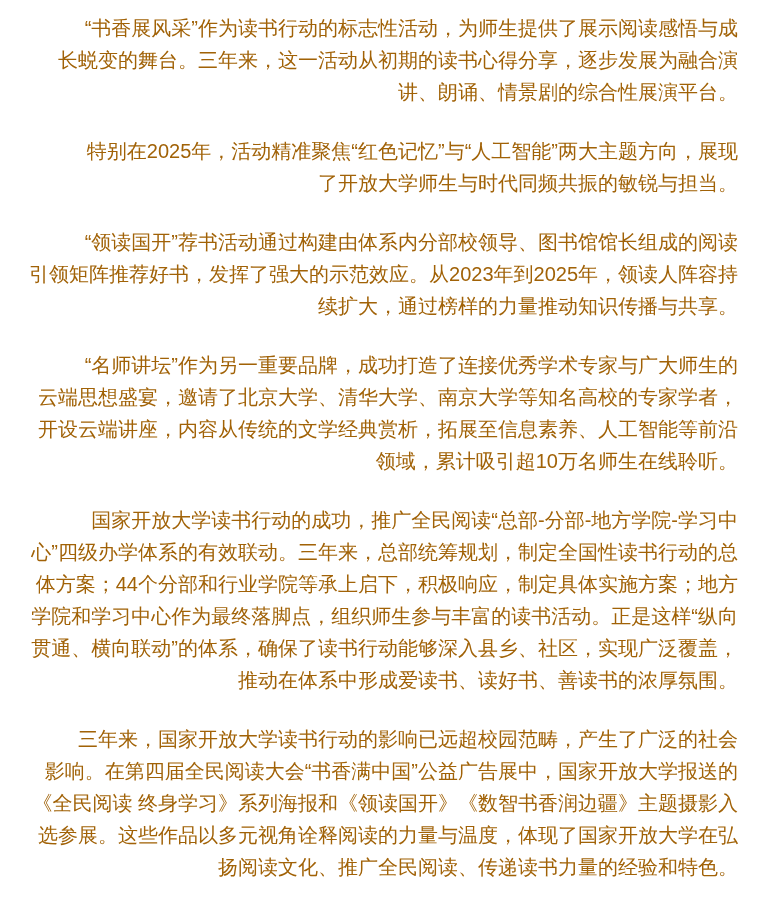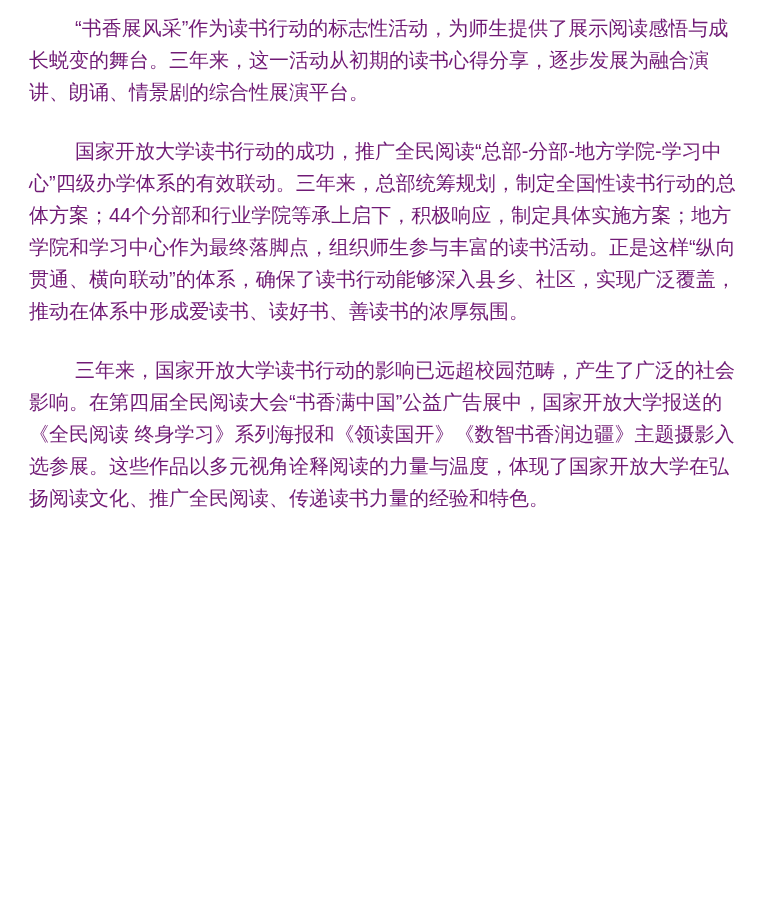--- a/index.html
+++ b/index.html
@@ -15,27 +15,30 @@
   }
   .article {
     box-sizing: border-box;
     width: 768px;
     padding: 12px 30px 0 29px;
   }
   .article p {
     margin: 0 0 27px 0;
     font-size: 20px;
     line-height: 32px;
-    color: #701a75;
+    color: #a16207;
     text-indent: 2.3em;
-    text-align: left;
+    text-align: right;
     word-break: break-all;
     font-weight: 400;
   }
 </style>
 </head>
 <body>
 
 <div class="article">
   <p>“书香展风采”作为读书行动的标志性活动，为师生提供了展示阅读感悟与成长蜕变的舞台。三年来，这一活动从初期的读书心得分享，逐步发展为融合演讲、朗诵、情景剧的综合性展演平台。</p>
+  <p>特别在2025年，活动精准聚焦“红色记忆”与“人工智能”两大主题方向，展现了开放大学师生与时代同频共振的敏锐与担当。</p>
+  <p>“领读国开”荐书活动通过构建由体系内分部校领导、图书馆馆长组成的阅读引领矩阵推荐好书，发挥了强大的示范效应。从2023年到2025年，领读人阵容持续扩大，通过榜样的力量推动知识传播与共享。</p>
+  <p>“名师讲坛”作为另一重要品牌，成功打造了连接优秀学术专家与广大师生的云端思想盛宴，邀请了北京大学、清华大学、南京大学等知名高校的专家学者，开设云端讲座，内容从传统的文学经典赏析，拓展至信息素养、人工智能等前沿领域，累计吸引超10万名师生在线聆听。</p>
   <p>国家开放大学读书行动的成功，推广全民阅读“总部-分部-地方学院-学习中心”四级办学体系的有效联动。三年来，总部统筹规划，制定全国性读书行动的总体方案；44个分部和行业学院等承上启下，积极响应，制定具体实施方案；地方学院和学习中心作为最终落脚点，组织师生参与丰富的读书活动。正是这样“纵向贯通、横向联动”的体系，确保了读书行动能够深入县乡、社区，实现广泛覆盖，推动在体系中形成爱读书、读好书、善读书的浓厚氛围。</p>
   <p>三年来，国家开放大学读书行动的影响已远超校园范畴，产生了广泛的社会影响。在第四届全民阅读大会“书香满中国”公益广告展中，国家开放大学报送的《全民阅读 终身学习》系列海报和《领读国开》《数智书香润边疆》主题摄影入选参展。这些作品以多元视角诠释阅读的力量与温度，体现了国家开放大学在弘扬阅读文化、推广全民阅读、传递读书力量的经验和特色。</p>
 </div>
 
 </body></html>

